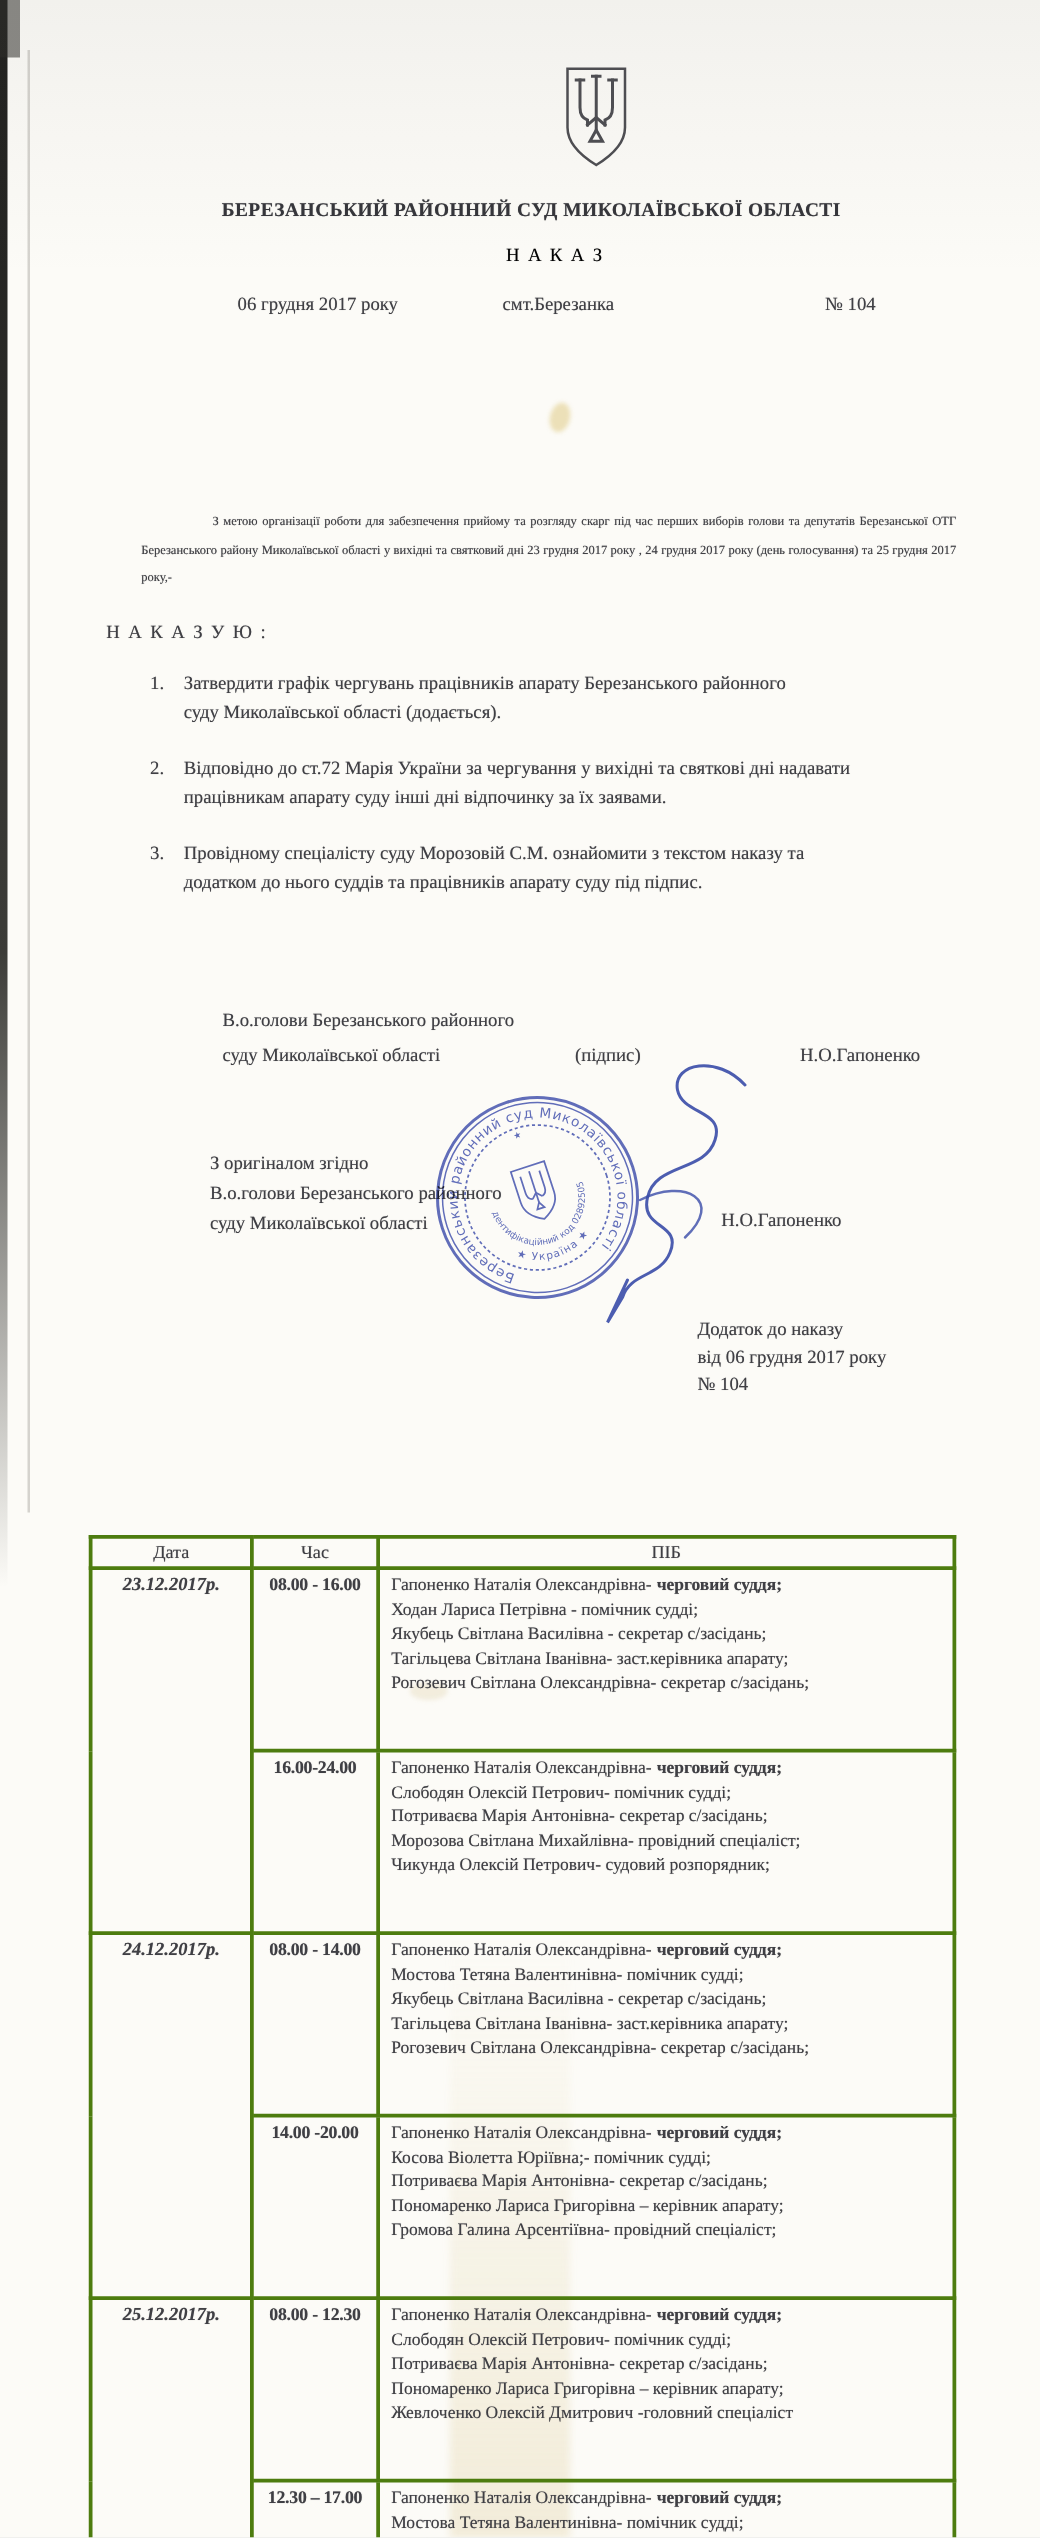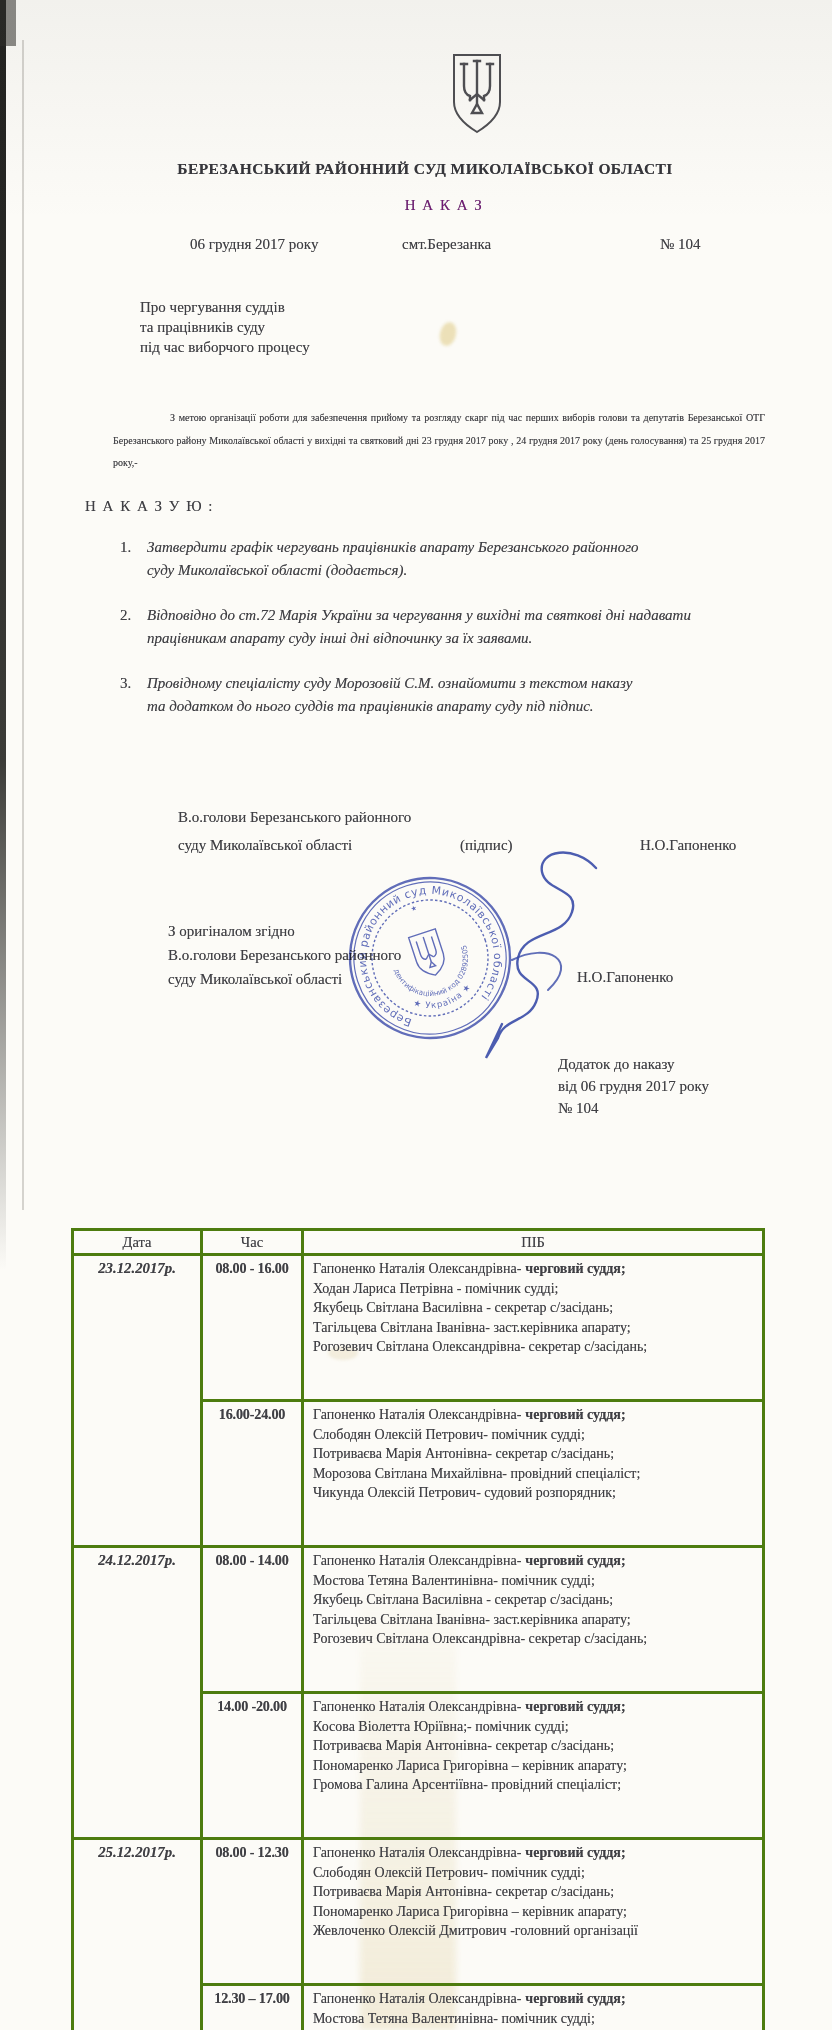--- a/index.html
+++ b/index.html
@@ -20,35 +20,35 @@
   .stain{position:absolute;border-radius:50%;filter:blur(1.5px);}
   .stain-1{left:440px;top:322px;width:16px;height:24px;background:rgba(205,172,62,.34);transform:rotate(14deg);}
   .stain-2{left:328px;top:1346px;width:30px;height:14px;background:rgba(214,196,142,.25);}
   .band-bottom{position:absolute;left:360px;top:1545px;width:96px;height:485px;filter:blur(3px);
     background:linear-gradient(to bottom,rgba(232,222,190,0),rgba(226,212,168,.38));}
   
   .emblem{position:absolute;left:449px;top:52px;width:56px;height:84px;}
   .title{position:absolute;left:85px;top:160px;width:680px;text-align:center;
     font-weight:bold;font-size:15.5px;letter-spacing:.4px;color:#36363b;}
   .doc-word{position:absolute;left:104px;top:197px;width:680px;text-align:center;
-    font-size:15px;letter-spacing:1.5px;color:#701a75;}
+    font-size:15px;letter-spacing:1.5px;color:#000000;}
   .dateline span{position:absolute;top:236px;font-size:15px;}
   .d-date{left:190px;} .d-place{left:402px;} .d-num{left:660px;}
   
   .subject{position:absolute;left:140px;top:297px;font-size:15px;line-height:20px;}
   
   .preamble{position:absolute;left:113px;top:407px;width:652px;font-size:10px;
     line-height:22.6px;text-align:justify;text-indent:57px;}
   .order-word{position:absolute;left:85px;top:498px;width:670px;
     font-size:15px;letter-spacing:1.5px;}
   
   .items{position:absolute;left:120px;top:536px;counter-reset:itm;font-size:15px;line-height:23px;}
   .item{display:flex;counter-increment:itm;margin-bottom:22px;}
   .item::before{content:counter(itm) ".";flex:0 0 27px;}
-  .item .txt{display:block;font-style:italic;}
+  .item .txt{display:block;}
   .w1 .txt{max-width:505px;} .w2 .txt{max-width:562px;} .w3 .txt{max-width:505px;}
   
   .sig1{position:absolute;left:178px;top:803px;width:600px;font-size:15px;line-height:28px;}
   .sig1-row{position:relative;}
   .sig-note{position:absolute;left:282px;} .sig-name{position:absolute;left:462px;}
   .cert{position:absolute;left:168px;top:919px;font-size:15px;line-height:24px;width:620px;}
   .cert-name{position:absolute;left:409px;top:46px;}
   .stamp{position:absolute;left:348px;top:876px;width:164px;height:164px;
     transform:rotate(-18deg);mix-blend-mode:multiply;opacity:.85;}
   .signature{position:absolute;left:452px;top:842px;mix-blend-mode:multiply;}
@@ -97,25 +97,20 @@
 
   <div class="title txt-soft">БЕРЕЗАНСЬКИЙ РАЙОННИЙ СУД  МИКОЛАЇВСЬКОЇ ОБЛАСТІ</div>
   <div class="doc-word txt-soft">Н А К А З</div>
 
   <div class="dateline">
     <span class="d-date txt-soft">06 грудня 2017 року</span>
     <span class="d-place txt-soft">смт.Березанка</span>
     <span class="d-num txt-soft">№ 104</span>
   </div>
 
-  <div class="subject txt-soft">
-    <div>Про чергування  суддів</div>
-    <div>та працівників суду</div>
-    <div>під час виборчого процесу</div>
-  </div>
 
   <div class="preamble txt-soft">З метою організації роботи для забезпечення прийому та розгляду скарг під час перших виборів голови та депутатів Березанської ОТГ Березанського району Миколаївської області у вихідні та святковий дні 23 грудня 2017 року , 24 грудня 2017 року (день голосування) та 25 грудня 2017 року,-</div>
   <div class="order-word txt-soft">Н А К А З У Ю :</div>
 
   <div class="items txt-soft">
     <div class="item w1">
         <span class="txt">Затвердити графік чергувань працівників апарату Березанського районного суду Миколаївської області (додається).</span>
       </div>
     <div class="item w2">
         <span class="txt">Відповідно до ст.72 Марія України за чергування у вихідні та святкові дні надавати працівникам апарату суду інші дні відпочинку за їх заявами.</span>
@@ -241,21 +236,21 @@
           </td>
         </tr>
         <tr>
           <td class="td-date" rowspan="2">25.12.2017р.</td>
           <td class="td-time">08.00 - 12.30</td>
           <td class="td-names">
             <div><span>Гапоненко Наталія Олександрівна-</span><span class="lead-role">черговий суддя;</span></div>
             <div>Слободян Олексій Петрович- помічник судді;</div>
             <div>Потриваєва Марія Антонівна- секретар с/засідань;</div>
             <div>Пономаренко Лариса Григорівна – керівник апарату;</div>
-            <div>Жевлоченко Олексій Дмитрович  -головний організації</div>
+            <div>Жевлоченко Олексій Дмитрович  -головний спеціаліст</div>
           </td>
         </tr>
         <tr>
           <td class="td-time">12.30 – 17.00</td>
           <td class="td-names">
             <div><span>Гапоненко Наталія Олександрівна-</span><span class="lead-role">черговий суддя;</span></div>
             <div>Мостова Тетяна Валентинівна- помічник судді;</div>
             <div>Якубець Світлана Василівна - секретар с/засідань;</div>
           </td>
         </tr>

